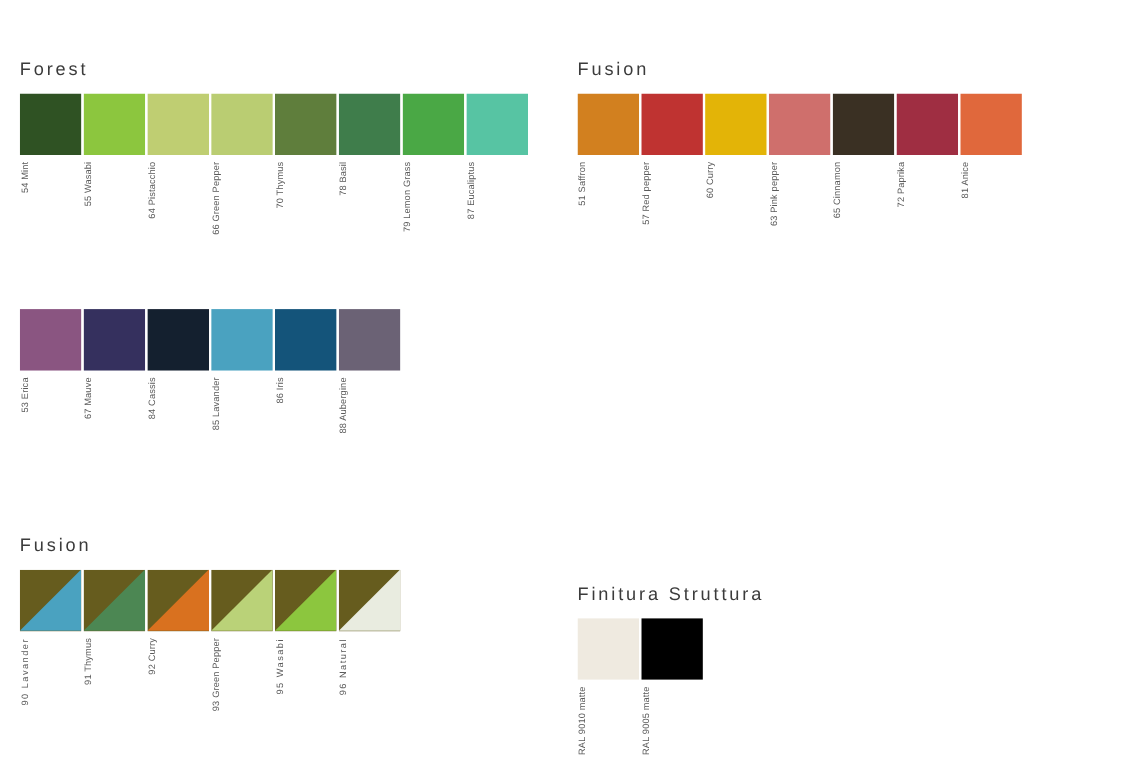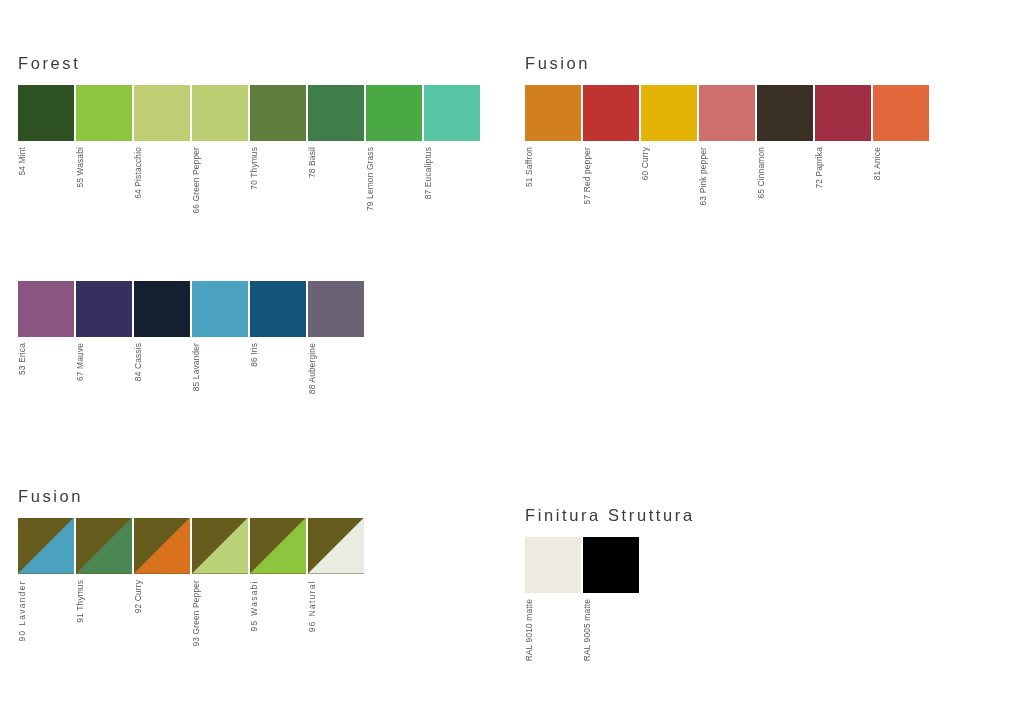--- a/index.html
+++ b/index.html
@@ -90,21 +90,21 @@
   .chip-label.tracked {
     letter-spacing: 1.35px;
   }
 
   
   #group-forest   { left: 18px;  top: 55px; }
   #group-desert   { left: 525px; top: 55px; }
   #group-ocean    { left: 18px;  top: 281px; }
   #group-natural  { left: 525px; top: 281px; }
   #group-fusion   { left: 18px;  top: 488px; }
-  #group-finitura { left: 525px; top: 507px; }
+  #group-finitura { left: 525px; top: 532px; }
 </style>
 </head>
 <body>
 
 <div class="sheet">
 
   <section class="group" id="group-forest">
     <h2 class="group-title">Forest</h2>
     <div class="swatch-row">
       <div class="swatch-cell">

